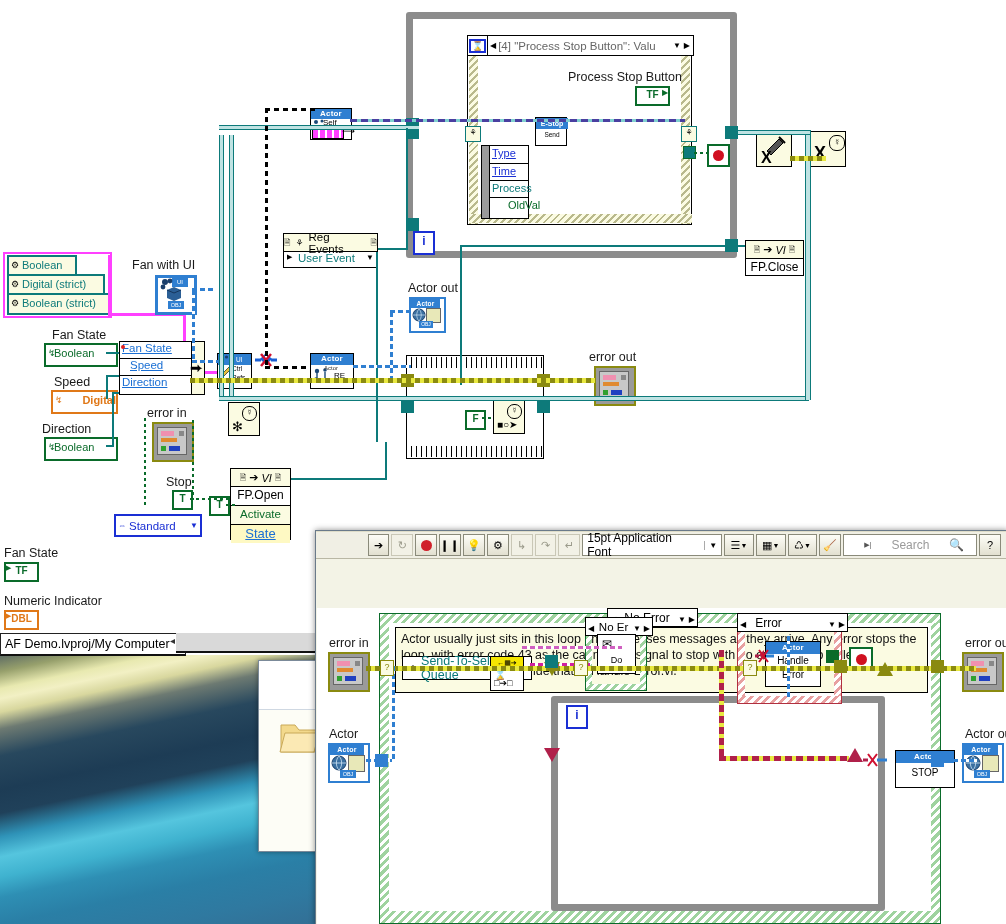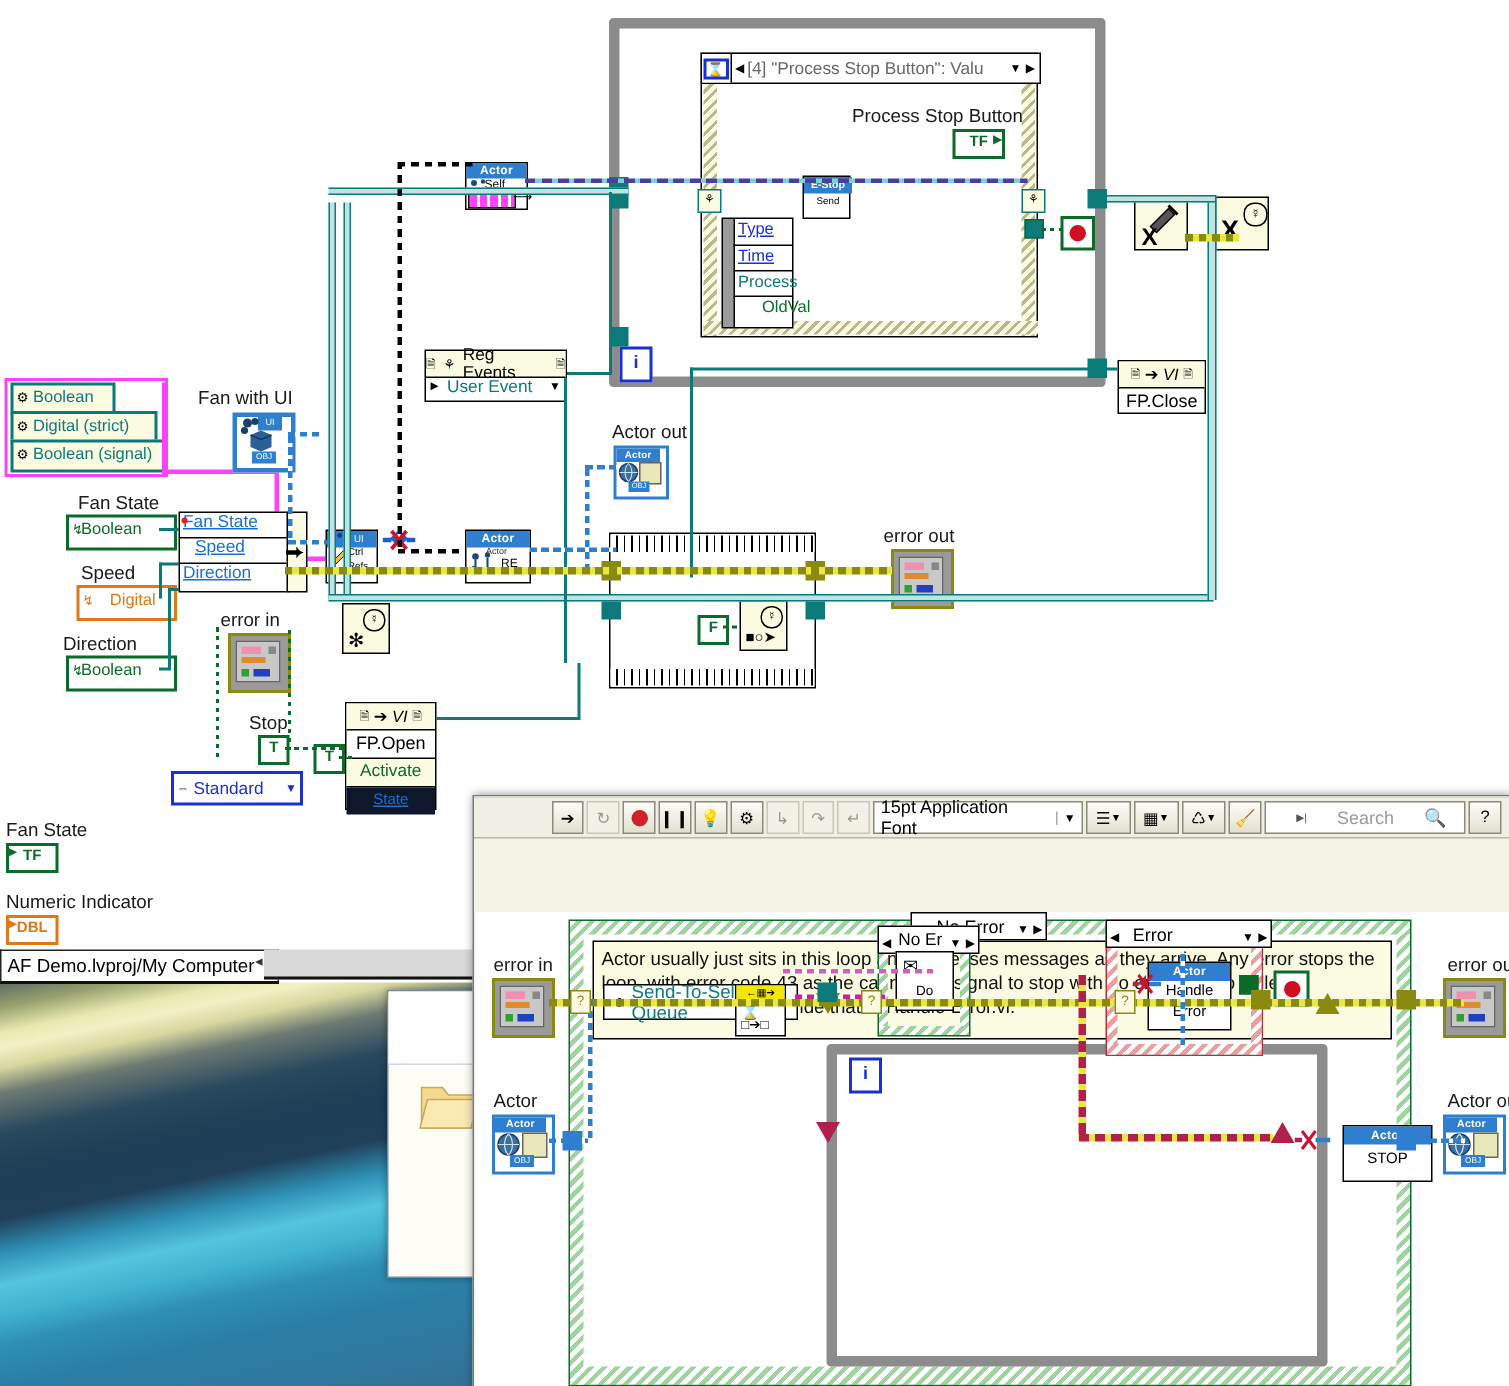--- a/index.html
+++ b/index.html
@@ -83,21 +83,21 @@
     <div class="abs" style="left:2px;top:1px;width:66px;height:18px;border:2px solid #0d7a7a;background:#fbfbe2;">
       <span class="abs" style="left:2px;top:3px;font-size:9px;">⚙</span>
       <span class="abs tealtxt" style="left:13px;top:2px;font-size:11px;">Boolean</span>
     </div>
     <div class="abs" style="left:2px;top:20px;width:94px;height:18px;border:2px solid #0d7a7a;background:#fbfbe2;">
       <span class="abs" style="left:2px;top:3px;font-size:9px;">⚙</span>
       <span class="abs tealtxt" style="left:13px;top:2px;font-size:11px;">Digital (strict)</span>
     </div>
     <div class="abs" style="left:2px;top:39px;width:99px;height:18px;border:2px solid #0d7a7a;background:#fbfbe2;">
       <span class="abs" style="left:2px;top:3px;font-size:9px;">⚙</span>
-      <span class="abs tealtxt" style="left:13px;top:2px;font-size:11px;">Boolean (signal)</span>
+      <span class="abs tealtxt" style="left:13px;top:2px;font-size:11px;">Boolean (strict)</span>
     </div>
   </div>
 
   <div class="abs" style="left:108px;top:255px;width:3px;height:60px;background:#ff40ff;"></div>
   <div class="abs" style="left:108px;top:313px;width:78px;height:3px;background:#ff40ff;"></div>
   <div class="abs" style="left:183px;top:313px;width:3px;height:60px;background:#ff40ff;"></div>
   <div class="abs" style="left:183px;top:371px;width:40px;height:3px;background:#ff40ff;"></div>
 
   <div class="abs lbl" style="left:132px;top:258px;">Fan with UI</div>
   <div class="abs" style="left:155px;top:275px;width:36px;height:34px;border:3px solid #2f7fd1;background:#fff;">
@@ -112,21 +112,21 @@
       <path d="M8 12 l7 3 7-3" fill="none" stroke="#16365c"></path>
     </svg>
     <div class="abs" style="left:10px;top:23px;width:16px;height:8px;background:#2f7fd1;color:#fff;font-size:5.5px;text-align:center;line-height:8px;">OBJ</div>
   </div>
 
   <div class="abs lbl" style="left:52px;top:328px;">Fan State</div>
   <div class="abs term" style="left:44px;top:343px;width:62px;height:20px;line-height:17px;font-size:11px;font-weight:normal;padding-left:8px;text-align:left;">Boolean</div>
   <div class="abs" style="left:48px;top:348px;font-size:9px;color:#0a6b2a;">↯</div>
 
   <div class="abs lbl" style="left:54px;top:375px;">Speed</div>
-  <div class="abs term" style="left:51px;top:390px;width:55px;height:20px;line-height:17px;font-size:11px;font-weight:normal;padding-left:8px;text-align:center;border-color:#e07818;color:#e07818;">Digital</div>
+  <div class="abs term" style="left:51px;top:390px;width:55px;height:20px;line-height:17px;font-size:11px;font-weight:bold;padding-left:8px;text-align:right;border-color:#e07818;color:#e07818;">Digital</div>
   <div class="abs" style="left:55px;top:395px;font-size:9px;color:#e07818;">↯</div>
 
   <div class="abs lbl" style="left:42px;top:422px;">Direction</div>
   <div class="abs term" style="left:44px;top:437px;width:62px;height:20px;line-height:17px;font-size:11px;font-weight:normal;padding-left:8px;text-align:left;">Boolean</div>
   <div class="abs" style="left:48px;top:442px;font-size:9px;color:#0a6b2a;">↯</div>
 
   <div class="abs" style="left:106px;top:352px;width:16px;height:2px;background:#0d7a7a;"></div>
   <div class="abs" style="left:106px;top:375px;width:2px;height:24px;background:#0d7a7a;"></div>
   <div class="abs" style="left:106px;top:375px;width:16px;height:2px;background:#0d7a7a;"></div>
   <div class="abs" style="left:112px;top:392px;width:2px;height:54px;background:#0d7a7a;"></div>
@@ -214,21 +214,21 @@
 
   <div class="abs vibox" style="left:230px;top:468px;width:61px;height:72px;">
     <div class="vihdr">
       <span style="font-size:8px;">🗎</span>
       <span>➔</span>
       <span style="font-style:italic;">VI</span>
       <span style="font-size:8px;">🗎</span>
     </div>
     <div class="vibody" style="border-bottom:1px solid #000;">FP.Open</div>
     <div class="vibody greentxt" style="border-bottom:1px solid #000;background:#fbfbe2;font-size:11.5px;">Activate</div>
-    <div class="vibody bluetxt" style="background:#0f172a;font-size:10px;color:#1a6fd4;">State</div>
+    <div class="vibody bluetxt" style="background:#fef9c3;font-size:13px;color:#1a6fd4;">State</div>
   </div>
   <div class="abs term" style="left:209px;top:496px;width:17px;height:16px;line-height:13px;font-size:10px;">T</div>
 
   <div class="abs" style="left:114px;top:514px;width:80px;height:19px;border:2px solid #1a2fd4;background:#fff;color:#1a2fd4;font-size:11.5px;display:flex;align-items:center;gap:3px;padding:0 2px;">
     <span style="font-size:8px;">⇔</span>
     <span>Standard</span>
     <span style="margin-left:auto;font-size:8px;">▼</span>
   </div>
 
   <div class="abs node" style="left:228px;top:402px;width:32px;height:34px;">

